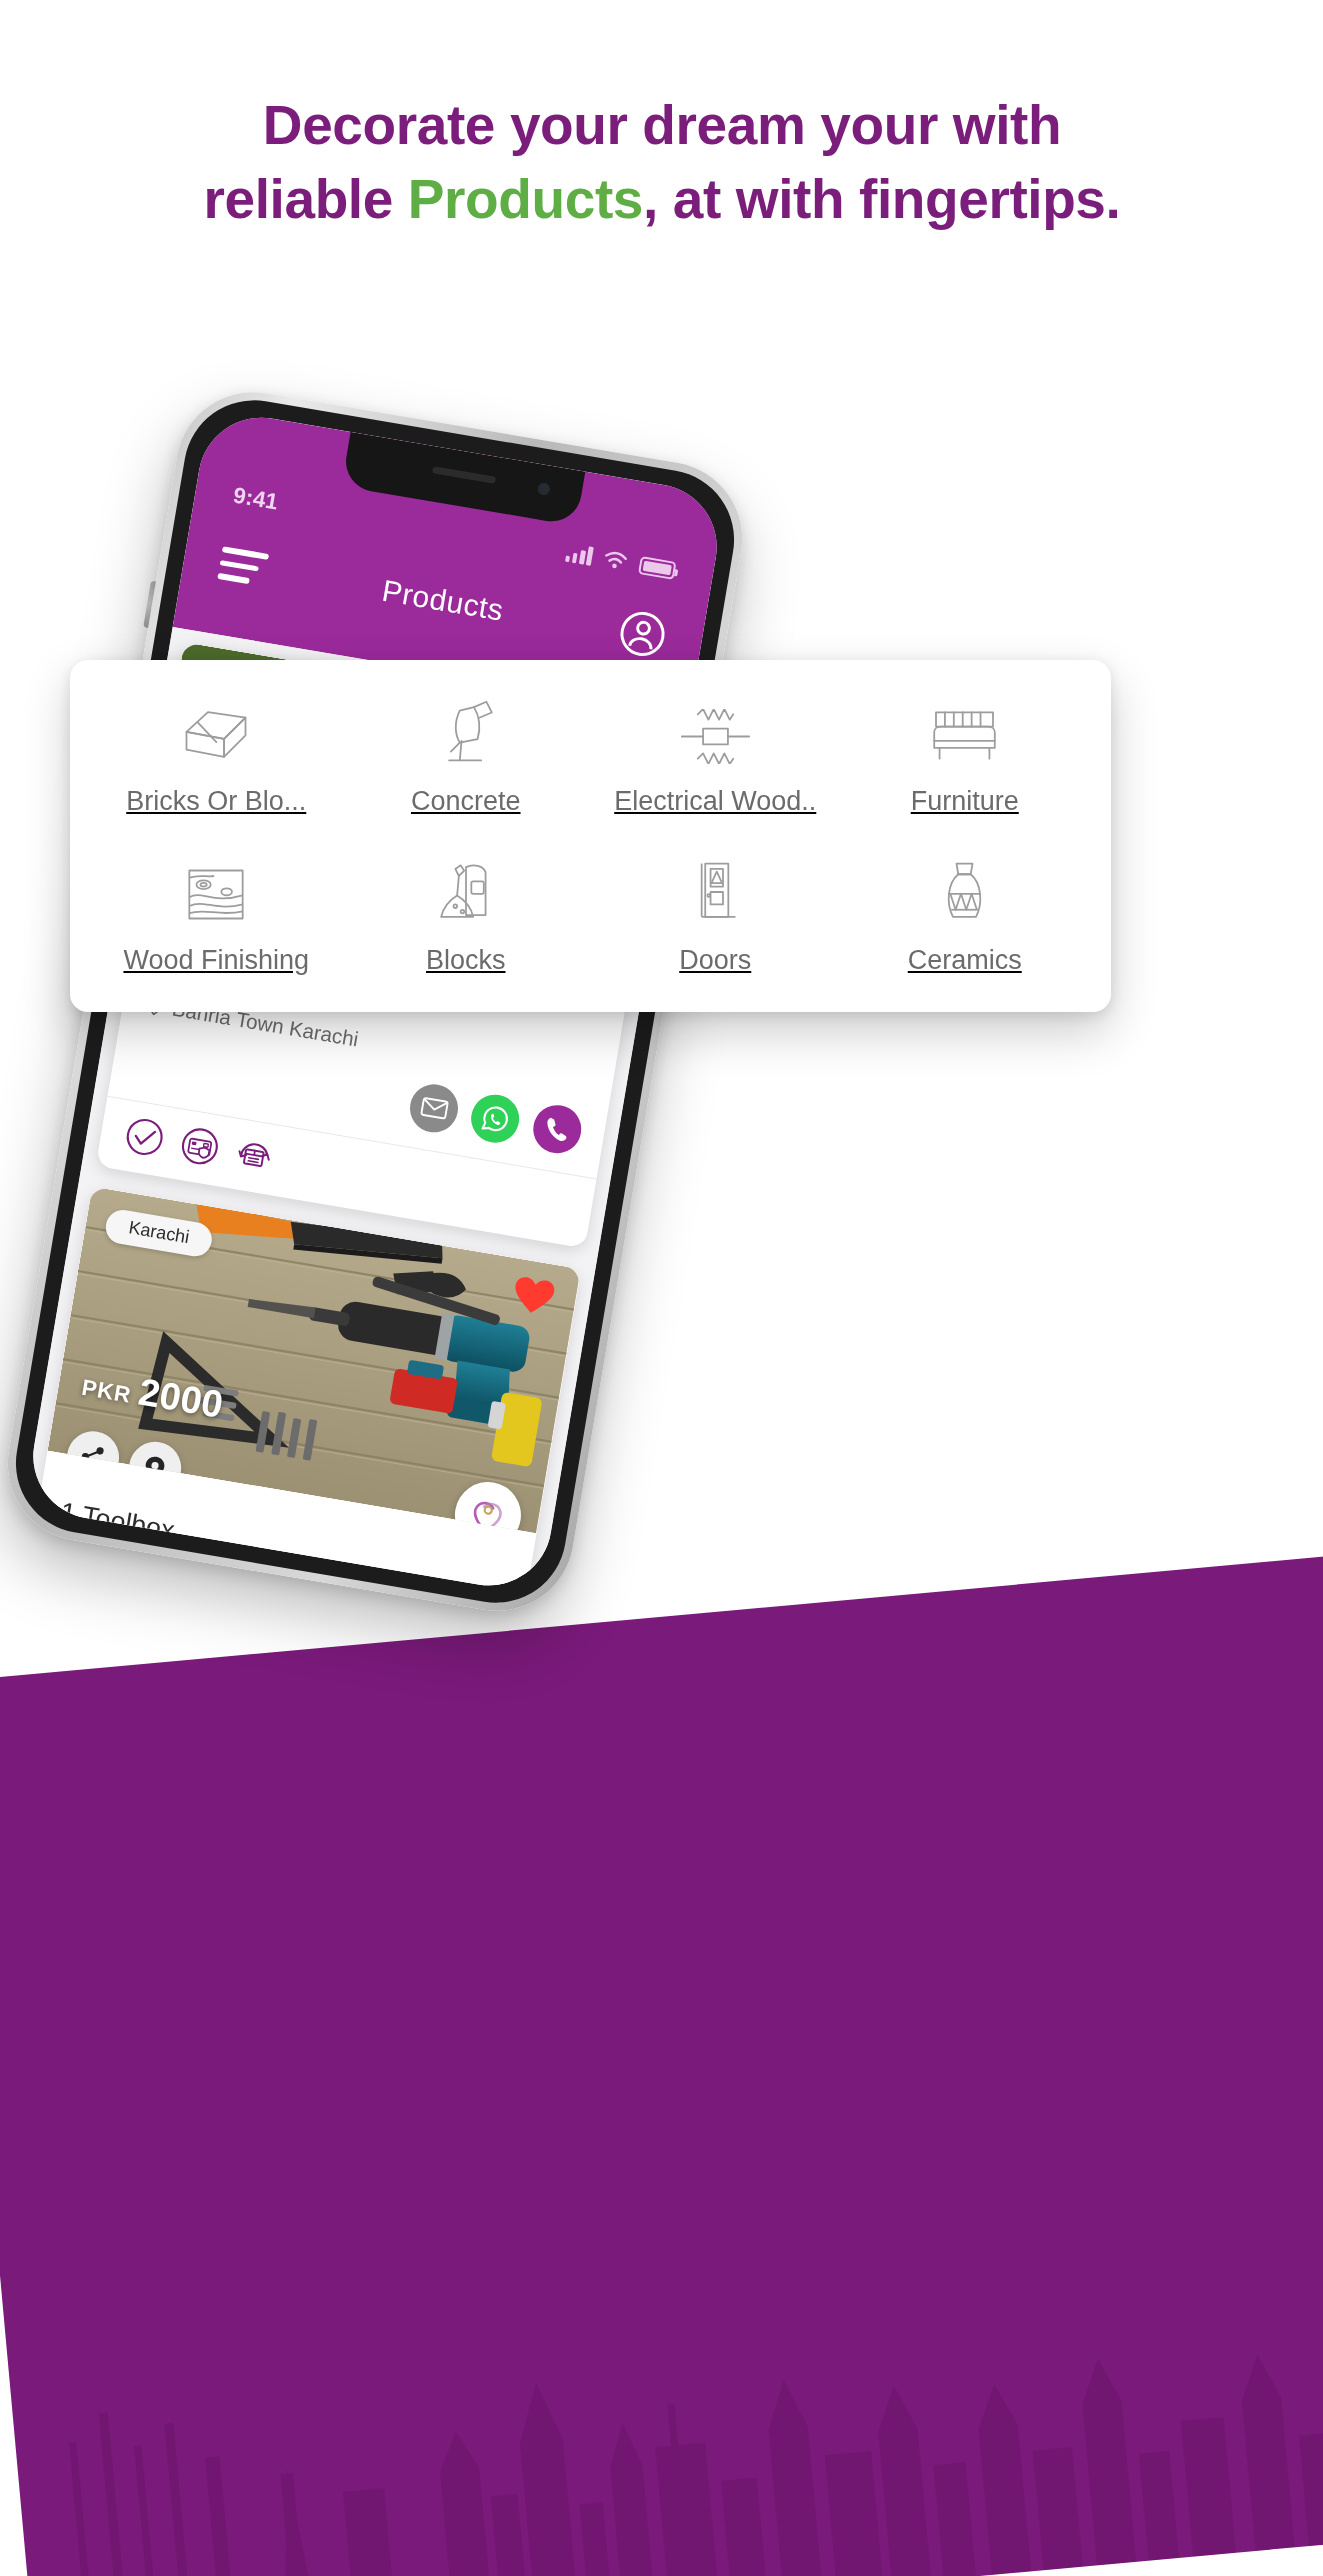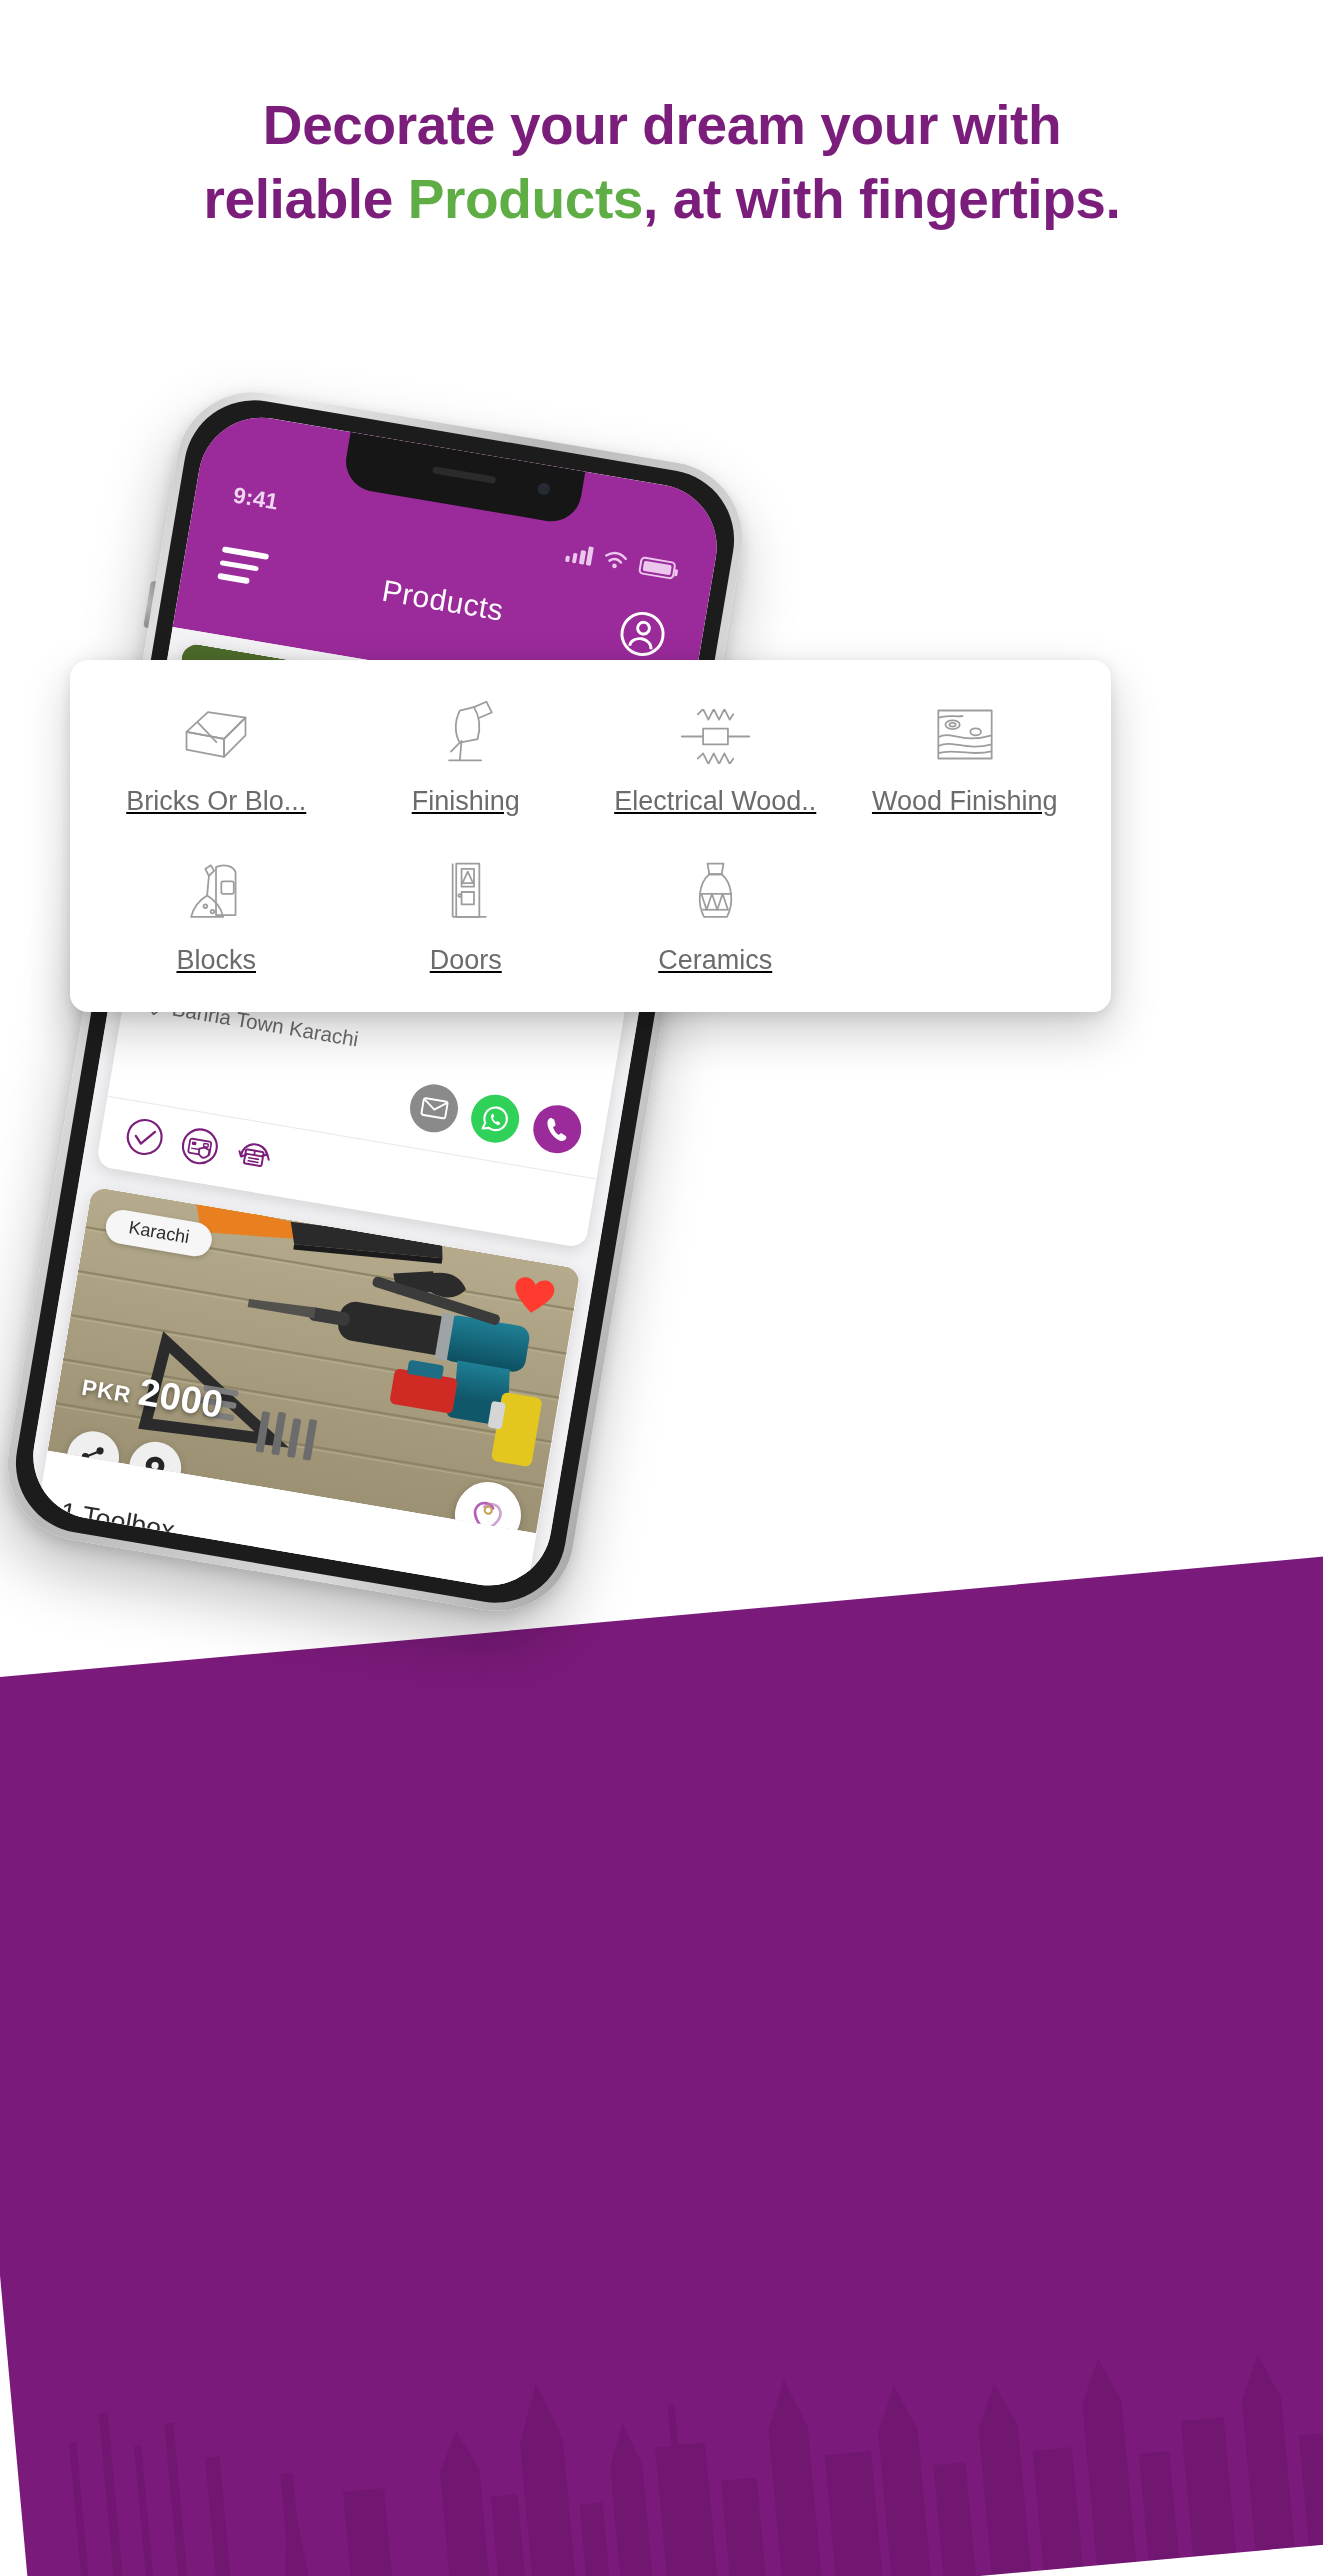--- a/index.html
+++ b/index.html
@@ -744,37 +744,51 @@
           <svg width="66" height="64" viewBox="0 0 74 72">
             <g fill="none" stroke="#9d9d9d" stroke-width="2" stroke-linejoin="round" stroke-linecap="round">
               <path d="M30 12 C24 24 24 38 30 48 L50 44 C54 30 52 18 46 8 Z"></path>
               <path d="M46 8 L60 2 L66 14 L52 20"></path>
               <path d="M32 46 L30 68"></path>
               <path d="M18 68 H54"></path>
               <path d="M30 48 L20 58"></path>
             </g>
           </svg>
         </div>
-        <div class="cat-label">Finishing</div>
+        <div class="cat-label">Concrete</div>
       </div>
 
       <div class="cat-item">
         <div class="cat-icon">
           <svg width="75" height="55" viewBox="0 0 84 62">
             <g fill="none" stroke="#9d9d9d" stroke-width="2" stroke-linejoin="round" stroke-linecap="round">
               <path d="M22 6 L28 0 L34 12 L40 0 L46 12 L52 0 L58 12 L62 6"></path>
               <rect x="28" y="22" width="28" height="18"></rect>
               <path d="M4 31 H28 M56 31 H80"></path>
               <path d="M22 56 L28 50 L34 62 L40 50 L46 62 L52 50 L58 62 L62 56"></path>
             </g>
           </svg>
         </div>
         <div class="cat-label">Electrical Wood..</div>
       </div>
 
+      <div class="cat-item">
+        <div class="cat-icon">
+          <svg width="75" height="57" viewBox="0 0 84 64">
+            <g fill="none" stroke="#9d9d9d" stroke-width="2" stroke-linejoin="round" stroke-linecap="round">
+              <rect x="10" y="6" width="64" height="16"></rect>
+              <path d="M20 6 V22 M30 6 V22 M40 6 V22 M50 6 V22 M60 6 V22"></path>
+              <path d="M8 28 C8 24 12 22 16 22 H68 C72 22 76 24 76 28 V46 H8 Z"></path>
+              <path d="M8 38 H76"></path>
+              <path d="M14 46 V58 M70 46 V58"></path>
+            </g>
+          </svg>
+        </div>
+        <div class="cat-label">Furniture</div>
+      </div>
 
       <div class="cat-item">
         <div class="cat-icon">
           <svg width="64" height="59" viewBox="0 0 72 66">
             <g fill="none" stroke="#9d9d9d" stroke-width="2" stroke-linejoin="round">
               <rect x="6" y="6" width="60" height="54"></rect>
               <ellipse cx="22" cy="22" rx="8" ry="5"></ellipse>
               <ellipse cx="22" cy="22" rx="3.5" ry="2"></ellipse>
               <ellipse cx="48" cy="30" rx="6" ry="4"></ellipse>
               <path d="M6 36 C20 28 32 44 66 34"></path>

